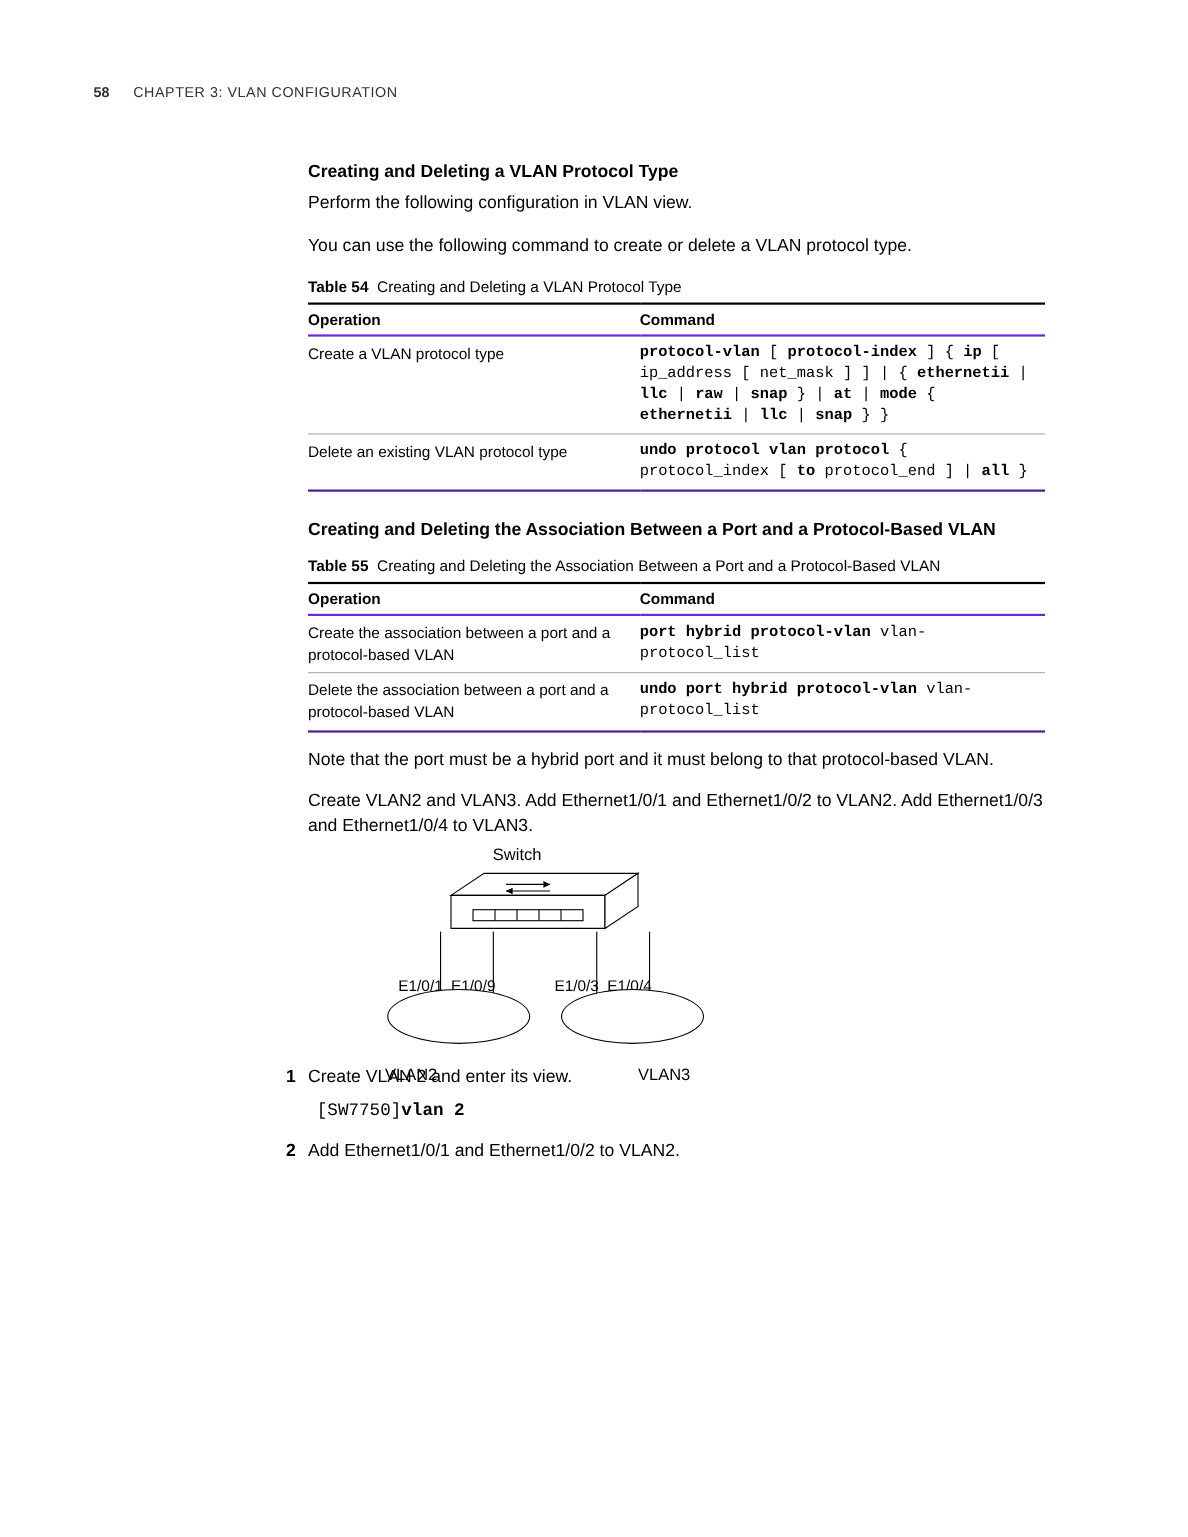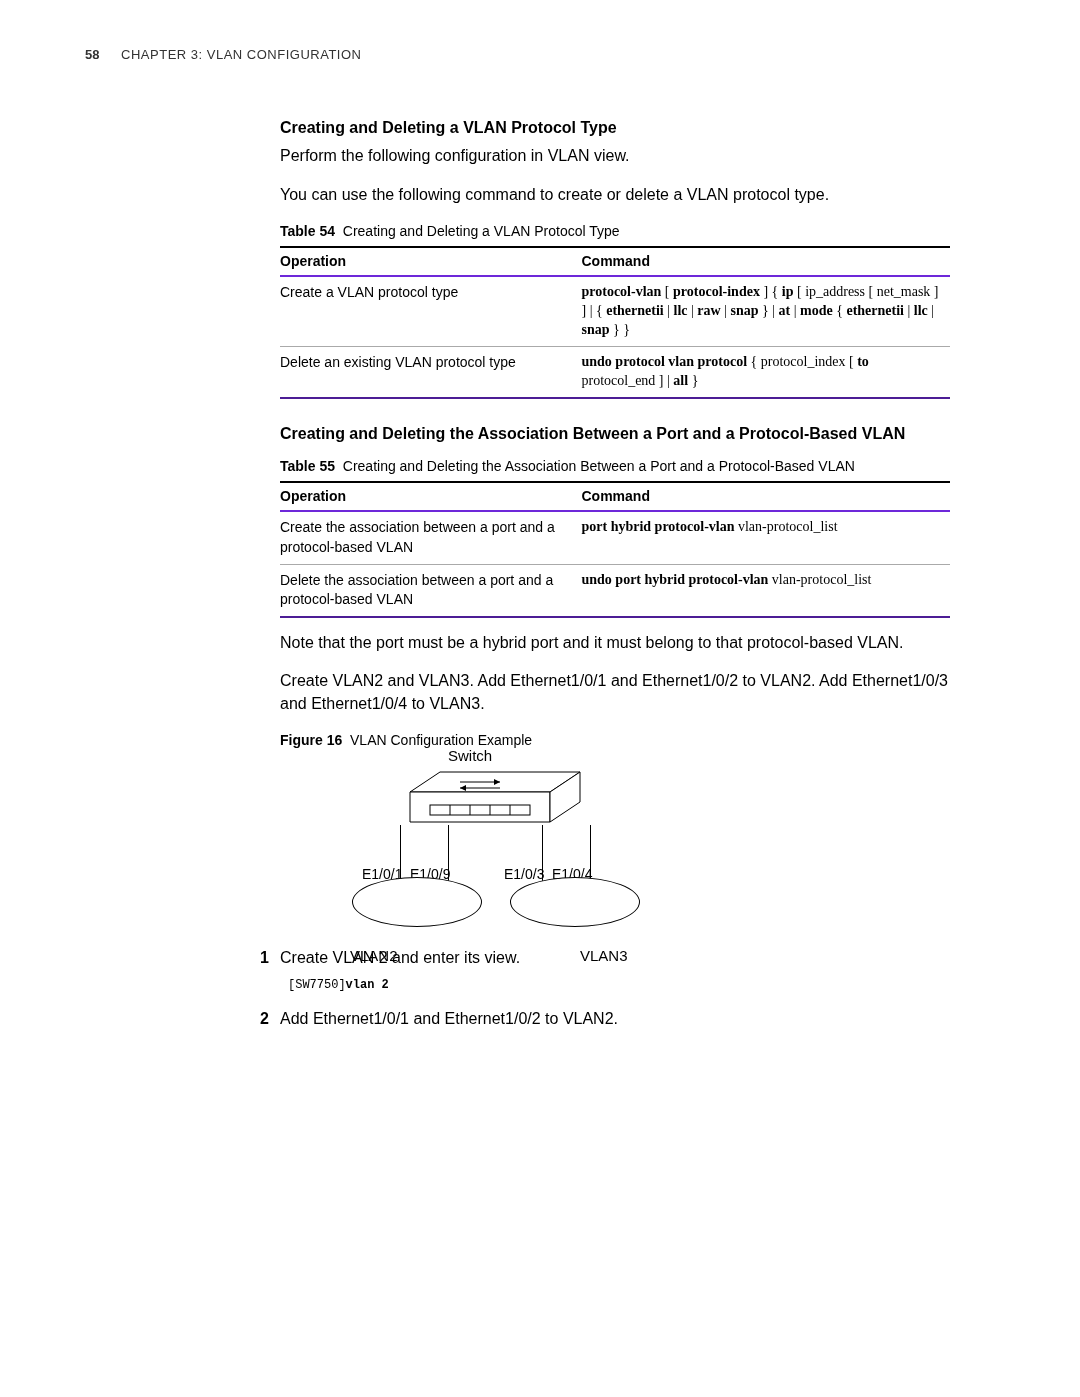--- a/index.html
+++ b/index.html
@@ -4,21 +4,21 @@
 <style>
   body {
     margin: 0;
     padding: 0;
     background: #fff;
     font-family: Arial, Helvetica, sans-serif;
     color: #000;
     width: 1080px;
   }
   .page {
-    padding: 47px 130px 60px 85px;
+    padding: 76px 130px 60px 85px;
     position: relative;
   }
   .header {
     font-size: 13px;
     color: #333;
     margin-bottom: 55px;
   }
   .header .pnum {
     font-weight: 700;
     margin-right: 18px;
@@ -61,21 +61,21 @@
     border-bottom: 1px solid #000;
     margin-left: 24px;
   }
   table tbody.inner-row td {
     border-bottom: 1px solid #aaa;
   }
   table tbody.last-row td {
     border-bottom: 2px solid #4c1d95;
   }
   .mono {
-    font-family: Liberation Serif, serif;
+    font-family: Liberation Mono, monospace;
     font-size: 14px;
     line-height: 1.35;
   }
   .mono b { font-weight: 700; }
   .fig-caption {
     font-size: 14px;
     margin: 10px 0 6px 0;
   }
   .fig-caption b { font-weight: 700; }
   .figure {
@@ -135,21 +135,21 @@
     margin-bottom: 8px;
     margin-left: 0;
   }
   ol.steps > li .num {
     position: absolute;
     left: -20px;
     font-weight: 700;
   }
   .cli {
     font-family: "Courier New", monospace;
-    font-size: 12px;
+    font-size: 16px;
     margin: 8px 0 14px 8px;
   }
   .cli b { font-weight: 700; }
 </style>
 </head>
 <body>
 
 <div class="page">
 
   <div class="header">
@@ -212,23 +212,20 @@
           <td>Delete the association between a port and a protocol-based VLAN</td>
           <td class="mono"><b>undo port hybrid protocol-vlan</b> vlan-protocol_list</td>
         </tr>
       </tbody>
     </table>
 
     <p style="margin-top:14px">Note that the port must be a hybrid port and it must belong to that protocol-based VLAN.</p>
 
     <p>Create VLAN2 and VLAN3. Add Ethernet1/0/1 and Ethernet1/0/2 to VLAN2. Add Ethernet1/0/3 and Ethernet1/0/4 to VLAN3.</p>
 
-    <div class="fig-caption">
-      <b>Figure 16</b>&nbsp;&nbsp;<span>VLAN Configuration Example</span>
-    </div>
 
     <div class="figure">
       <span class="switch-label">Switch</span>
 
       <svg class="switch-box" width="190" height="80">
 
         <polygon points="10,25 150,25 180,5 40,5" fill="#fff" stroke="#000"></polygon>
         <polygon points="10,25 150,25 150,55 10,55" fill="#fff" stroke="#000"></polygon>
         <polygon points="150,25 180,5 180,35 150,55" fill="#fff" stroke="#000"></polygon>
 

